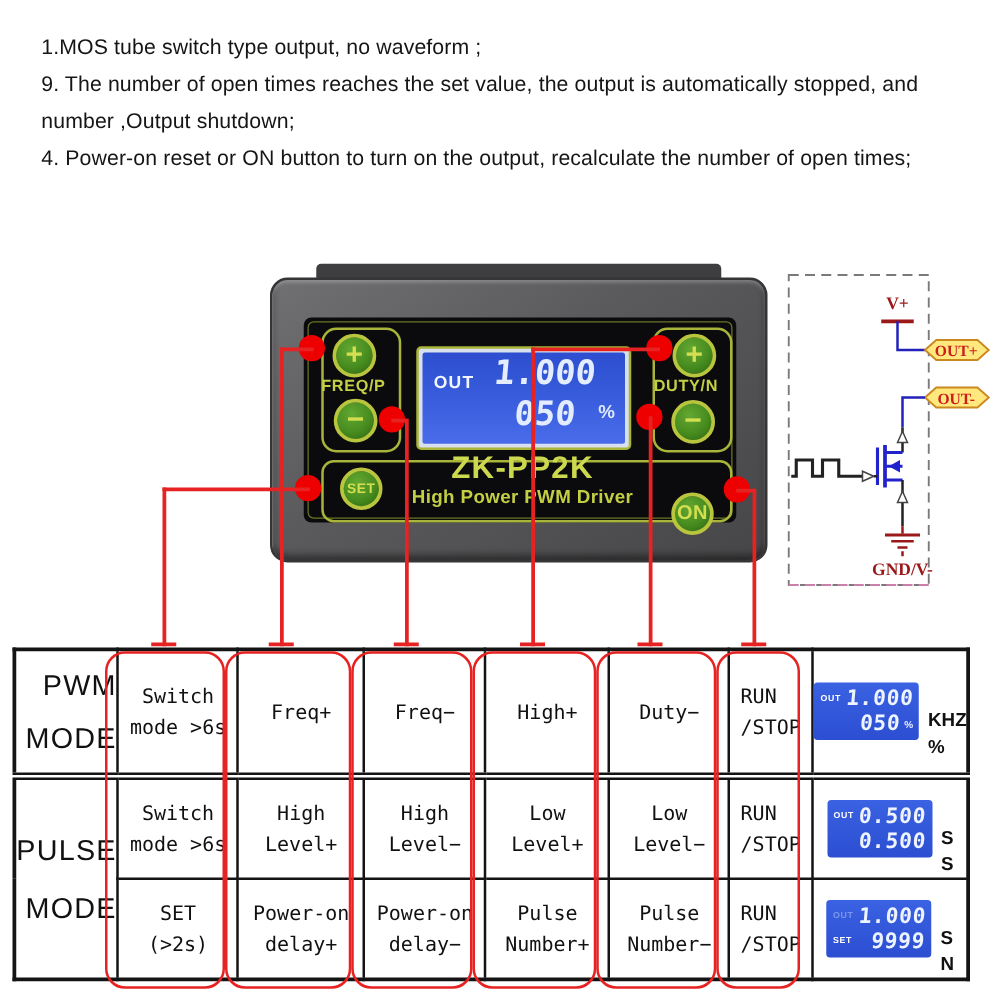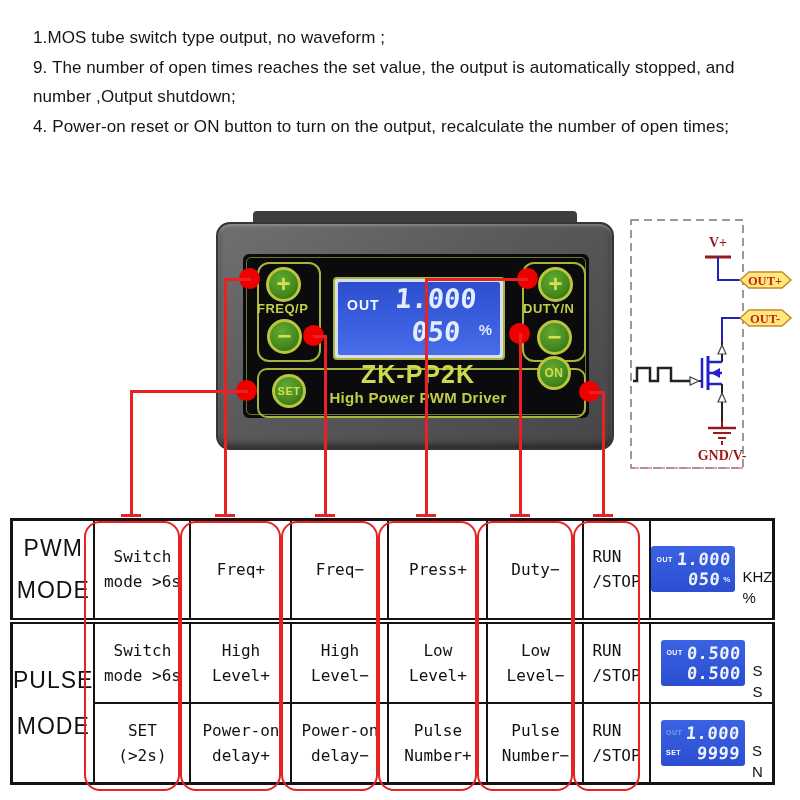--- a/index.html
+++ b/index.html
@@ -54,36 +54,36 @@
   .circuit{position:absolute;left:625px;top:215px;z-index:2;}
 
   
   .ftable{position:absolute;left:10px;top:518px;z-index:1;}
   table{border-collapse:collapse;table-layout:fixed;}
   td{border:2px solid #141414;padding:0;vertical-align:middle;box-sizing:border-box;}
   table{border:3px solid #141414;}
   tr.r1 td{height:101px;border-bottom:6px double #141414;}
   tr.r2 td{height:80px;}
   tr.r3 td{height:79px;}
-  .th{font-family:"Liberation Sans",sans-serif;font-size:23px;font-weight:500;text-align:center;
+  .th{font-family:"Liberation Sans",sans-serif;font-size:23px;font-weight:500;text-align:right;
       letter-spacing:1px;line-height:42px;color:#111;}
   .tc{font-family:"DejaVu Sans Mono",monospace;font-size:16px;color:#111;text-align:center;}
   .tc .cellbox{display:flex;flex-direction:column;justify-content:center;height:100%;}
   .cl{display:block;line-height:25px;}
   .run-cell{text-align:left;padding-left:8px;}
   .lcd-wrap{display:flex;align-items:center;justify-content:center;gap:7px;height:100%;}
   .mlcd{width:84px;height:46px;background:linear-gradient(#3a62e2,#2c4ed2);border-radius:3px;
         padding:2px 5px;box-sizing:border-box;display:flex;flex-direction:column;justify-content:center;}
   .mrow{display:flex;align-items:center;height:20px;}
   .msm{font-size:7px;font-weight:bold;color:#ffffff;letter-spacing:0.5px;}
   .msm.dim{opacity:0.35;}
   .mdig{margin-left:auto;font-family:"DejaVu Sans Mono",monospace;font-weight:bold;font-size:17px;
         color:#edf3ff;transform:skewX(-5deg);letter-spacing:0.5px;}
   .minu{font-size:8px;font-weight:bold;color:#e6eeff;margin-left:3px;}
-  .units{font-size:15px;font-weight:normal;line-height:21px;color:#111;margin-top:36px;}
+  .units{font-size:15px;font-weight:bold;line-height:21px;color:#111;margin-top:36px;}
   .hl{position:absolute;border:2px solid #e62222;border-radius:16px;z-index:4;}
 </style>
 </head>
 <body>
 
 <div id="canvas">
 
   <div class="instructions">
     <div class="iline">1.MOS tube switch type output, no waveform ;</div>
     <div class="iline">9. The number of open times reaches the set value, the output is automatically stopped, and</div>
@@ -100,21 +100,21 @@
 
   <div class="pbtn sym" style="left:266px;top:267px;">+</div>
   <div class="btn-label" style="left:257px;top:301px;">FREQ/P</div>
   <div class="pbtn sym" style="left:267px;top:319px;">−</div>
 
   <div class="pbtn sym" style="left:538px;top:267px;">+</div>
   <div class="btn-label" style="left:523px;top:301px;">DUTY/N</div>
   <div class="pbtn sym" style="left:537px;top:320px;">−</div>
 
   <div class="pbtn txt" style="left:272px;top:374px;width:34px;height:34px;">SET</div>
-  <div class="pbtn txt" style="left:537px;top:356px;width:34px;height:34px;font-size:12px;">ON</div>
+  <div class="pbtn txt" style="left:537px;top:394px;width:34px;height:34px;font-size:16px;">ON</div>
 
   <div class="lcd">
     <div class="screen">
       <span class="lcd-out">OUT</span>
       <span class="seg lcd-l1">1.000</span>
       <span class="seg lcd-l2">050</span>
       <span class="lcd-pct">%</span>
     </div>
   </div>
 
@@ -209,21 +209,21 @@
               </div>
             </td>
         <td class="tc">
               <div class="cellbox">
           <span class="cl">Freq−</span>
                 <span class="cl"></span>
               </div>
             </td>
         <td class="tc">
               <div class="cellbox">
-          <span class="cl">Press+</span>
+          <span class="cl">High+</span>
                 <span class="cl"></span>
               </div>
             </td>
         <td class="tc">
               <div class="cellbox">
           <span class="cl">Duty−</span>
                 <span class="cl"></span>
               </div>
             </td>
         <td class="tc run-cell">

